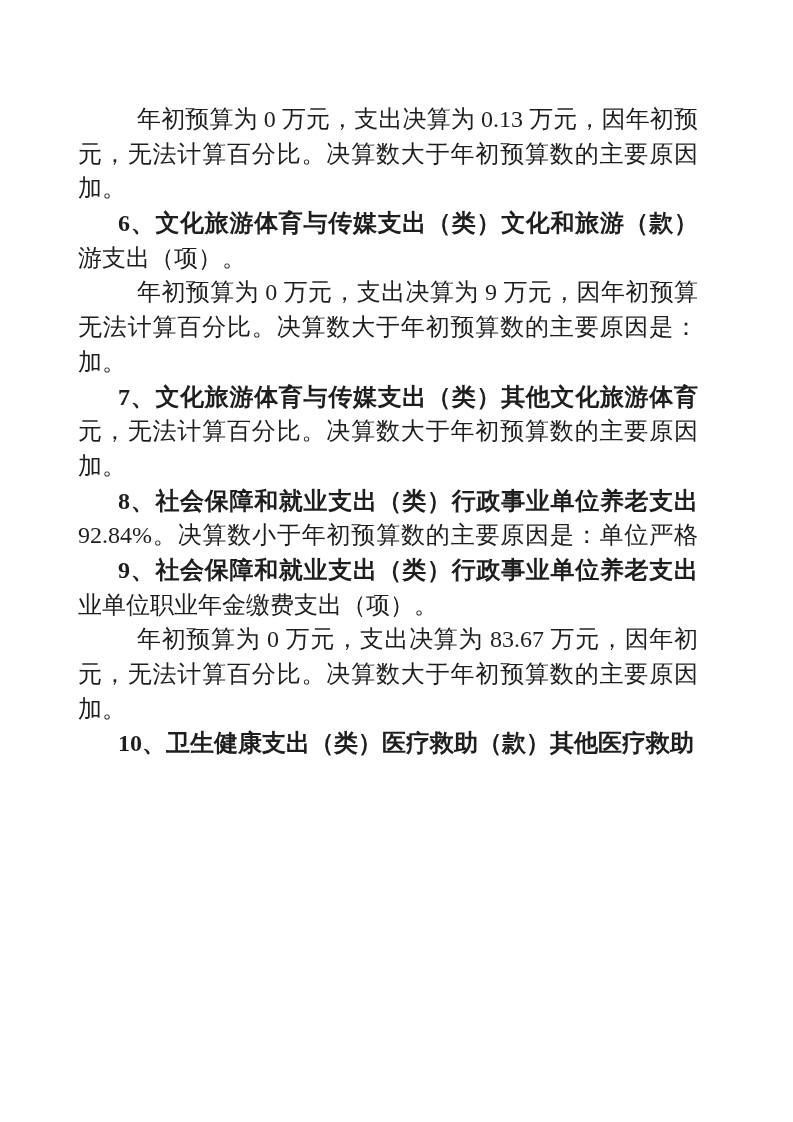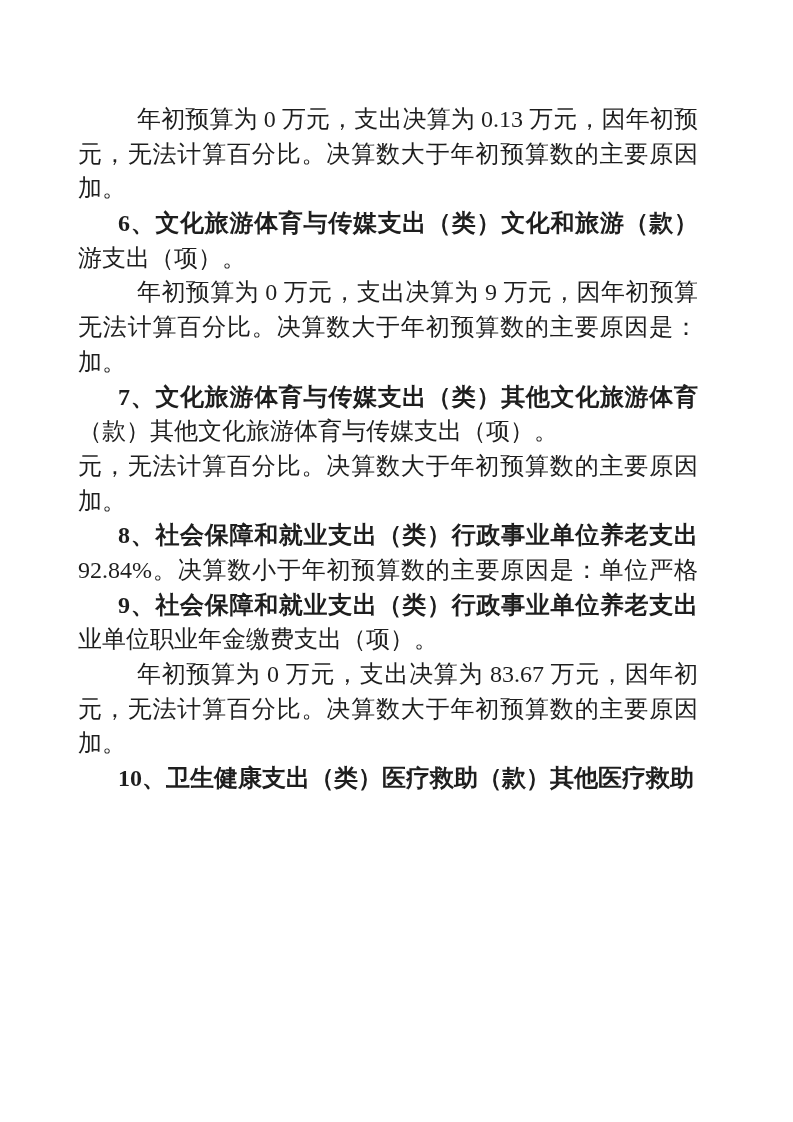--- a/index.html
+++ b/index.html
@@ -43,21 +43,20 @@
   <div class="doc-content" id="doc-content" style="color: rgb(30, 30, 30);">
       <div class="text-line justify indent-para">年初预算为 0 万元，支出决算为 0.13 万元，因年初预算金额为 0 万</div>
       <div class="text-line justify">元，无法计算百分比。决算数大于年初预算数的主要原因是：年中预算追</div>
       <div class="text-line">加。</div>
       <div class="text-line justify indent-item">6、文化旅游体育与传媒支出（类）文化和旅游（款）其他文化和旅</div>
       <div class="text-line">游支出（项）。</div>
       <div class="text-line justify indent-para">年初预算为 0 万元，支出决算为 9 万元，因年初预算金额为 0 万元，</div>
       <div class="text-line justify">无法计算百分比。决算数大于年初预算数的主要原因是：年中预算追</div>
       <div class="text-line">加。</div>
       <div class="text-line justify indent-item">7、文化旅游体育与传媒支出（类）其他文化旅游体育与传媒支出</div>
-      <div class="text-line">（款）其他文化旅游体育与传媒支出（项）。</div>
       <div class="text-line justify">元，无法计算百分比。决算数大于年初预算数的主要原因是：年中预算追</div>
       <div class="text-line">加。</div>
       <div class="text-line justify indent-item">8、社会保障和就业支出（类）行政事业单位养老支出（款）机关事</div>
       <div class="text-line justify">92.84%。决算数小于年初预算数的主要原因是：单位严格控制费用支出，</div>
       <div class="text-line justify indent-item">9、社会保障和就业支出（类）行政事业单位养老支出（款）机关事</div>
       <div class="text-line">业单位职业年金缴费支出（项）。</div>
       <div class="text-line justify indent-para">年初预算为 0 万元，支出决算为 83.67 万元，因年初预算金额为 0 万</div>
       <div class="text-line justify">元，无法计算百分比。决算数大于年初预算数的主要原因是：年中预算追</div>
       <div class="text-line">加。</div>
       <div class="text-line indent-item">10、卫生健康支出（类）医疗救助（款）其他医疗救助支出（项）。</div>

